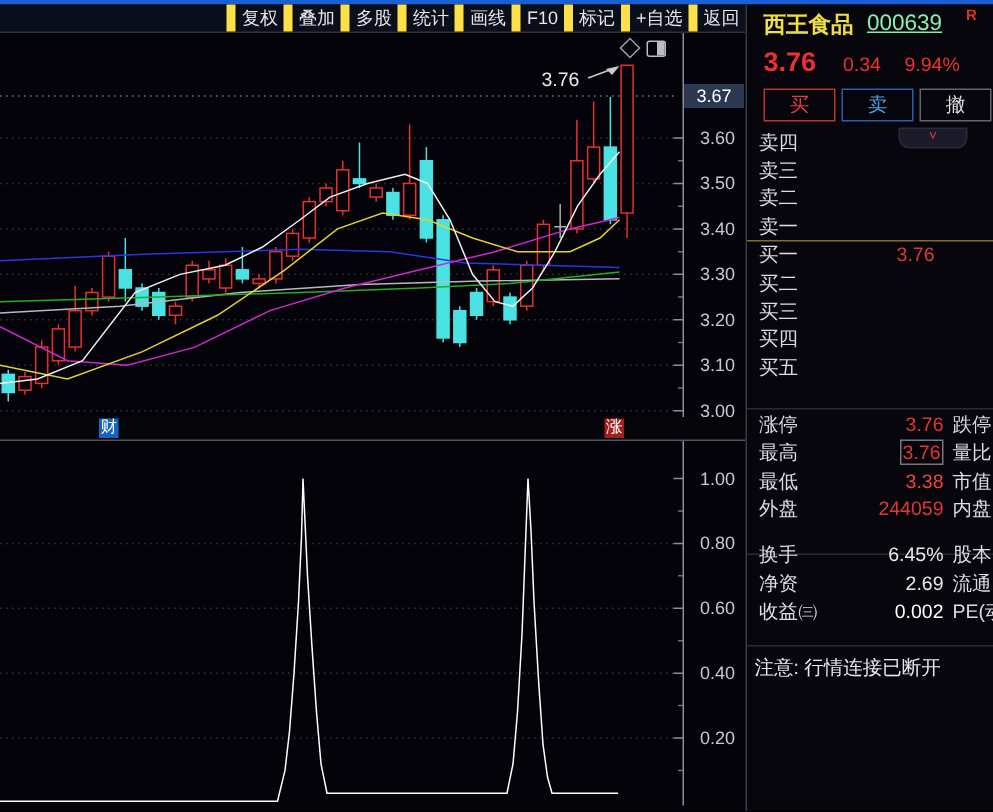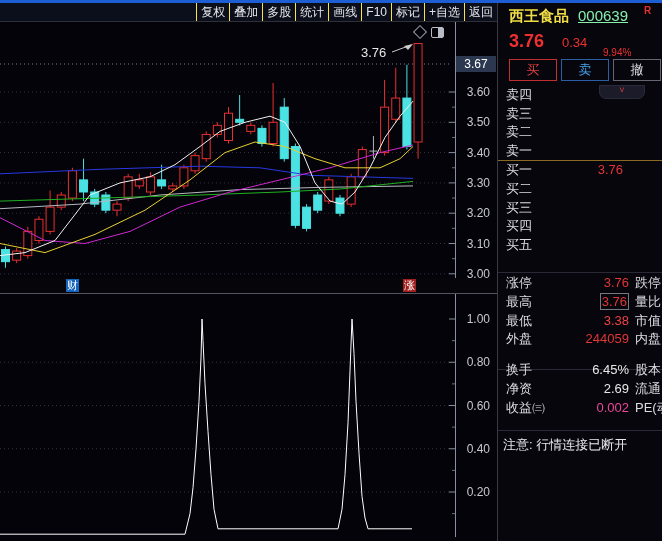--- a/index.html
+++ b/index.html
@@ -3,21 +3,21 @@
 <meta charset="utf-8">
 <style>
   html,body{margin:0;padding:0;background:#000;}
   #app{position:relative;width:662px;height:541px;background:#030309;overflow:hidden;
        font-family:"Liberation Sans","DejaVu Sans",sans-serif;color:#e8e8e8;}
   
   #topline{position:absolute;left:0;top:0;width:662px;height:3px;background:#1e5ed4;}
   
   #toolbar{position:absolute;left:0;top:3px;width:497px;height:19px;background:#0b0f1c;
            border-bottom:1px solid #2f2f3a;display:flex;justify-content:flex-end;box-sizing:border-box;}
-  .tb-item{font-size:12px;color:#e6e6ea;padding:2px 4px;border-left:1px solid #fde047;
+  .tb-item{font-size:12px;color:#e6e6ea;padding:2px 4px;border-left:6px solid #fde047;
            white-space:nowrap;line-height:15px;cursor:default;}
   
   #chart-svg{position:absolute;left:0;top:0;}
   
   #chart-icons{position:absolute;left:415px;top:25px;width:40px;height:14px;display:flex;gap:6px;align-items:center;}
   #diamond-icon{width:8px;height:8px;border:1px solid #9aa0ae;transform:rotate(45deg);}
   #panel-toggle-icon{width:11px;height:9px;border:1px solid #b8bcc6;border-radius:2px;position:relative;}
   #panel-toggle-icon .half{position:absolute;right:0;top:0;width:5px;height:9px;background:#b8bcc6;}
   
   #divider-strip{position:absolute;left:0;top:278px;width:497px;height:15px;background:#05050a;
@@ -27,21 +27,21 @@
   #badge-left{left:66px;background:#1565c0;}
   #badge-right{left:403px;background:#a02020;}
   
   #right-panel{position:absolute;left:497px;top:3px;width:165px;height:538px;background:#06060c;
                border-left:1px solid #3a3a46;box-sizing:border-box;overflow:hidden;}
   #stock-name{position:absolute;left:11px;top:4px;font-size:15px;font-weight:bold;color:#f0dc46;}
   #stock-code{position:absolute;left:80px;top:4px;font-size:15px;color:#86efac;text-decoration:underline;}
   #stock-flag{position:absolute;left:146px;top:2px;font-size:10px;font-weight:bold;color:#e03030;}
   #stock-price{position:absolute;left:11px;top:28px;font-size:18px;font-weight:bold;color:#f03030;}
   #stock-change{position:absolute;left:64px;top:32px;font-size:13px;color:#f03030;}
-  #stock-pct{position:absolute;left:105px;top:44px;font-size:10px;color:#f03030;}
+  #stock-pct{position:absolute;left:105px;top:32px;font-size:13px;color:#f03030;}
   .trade-btn{position:absolute;top:56px;width:46px;height:20px;background:transparent;border:1px solid;
              font-size:13px;text-align:center;line-height:20px;cursor:default;}
   #btn-buy{left:11px;border-color:#c03030;color:#e04040;}
   #btn-sell{left:63px;border-color:#2a5fa8;color:#46a0e8;}
   #btn-cancel{left:115px;border-color:#666670;color:#dddde2;}
   #collapse-btn{position:absolute;left:101px;top:82px;width:44px;height:12px;background:#1b1b29;
                 border:1px solid #2a2a3a;border-radius:0 0 7px 7px;text-align:center;
                 font-size:9px;line-height:9px;color:#e04040;cursor:default;}
   #order-book{position:absolute;left:0;top:83px;width:165px;}
   .ob-row{height:18.6px;display:flex;font-size:13px;line-height:18.6px;}
@@ -310,20 +310,20 @@
           <span class="st-value"><span style="color: rgb(232, 232, 232);">6.45%</span></span>
           <span class="st-label2">股本</span>
         </div>
         <div class="st-row">
           <span class="st-label">净资</span>
           <span class="st-value"><span style="color: rgb(232, 232, 232);">2.69</span></span>
           <span class="st-label2">流通</span>
         </div>
         <div class="st-row">
           <span class="st-label">收益㈢</span>
-          <span class="st-value"><span style="color: #ec4899;">0.002</span></span>
+          <span class="st-value"><span style="color: #ffffff;">0.002</span></span>
           <span class="st-label2">PE(动)</span>
         </div>
       </div>
     <div class="panel-sep" style="top:427px"></div>
     <div id="notice">注意: 行情连接已断开</div>
   </div>
 </div>
 
 </body></html>

